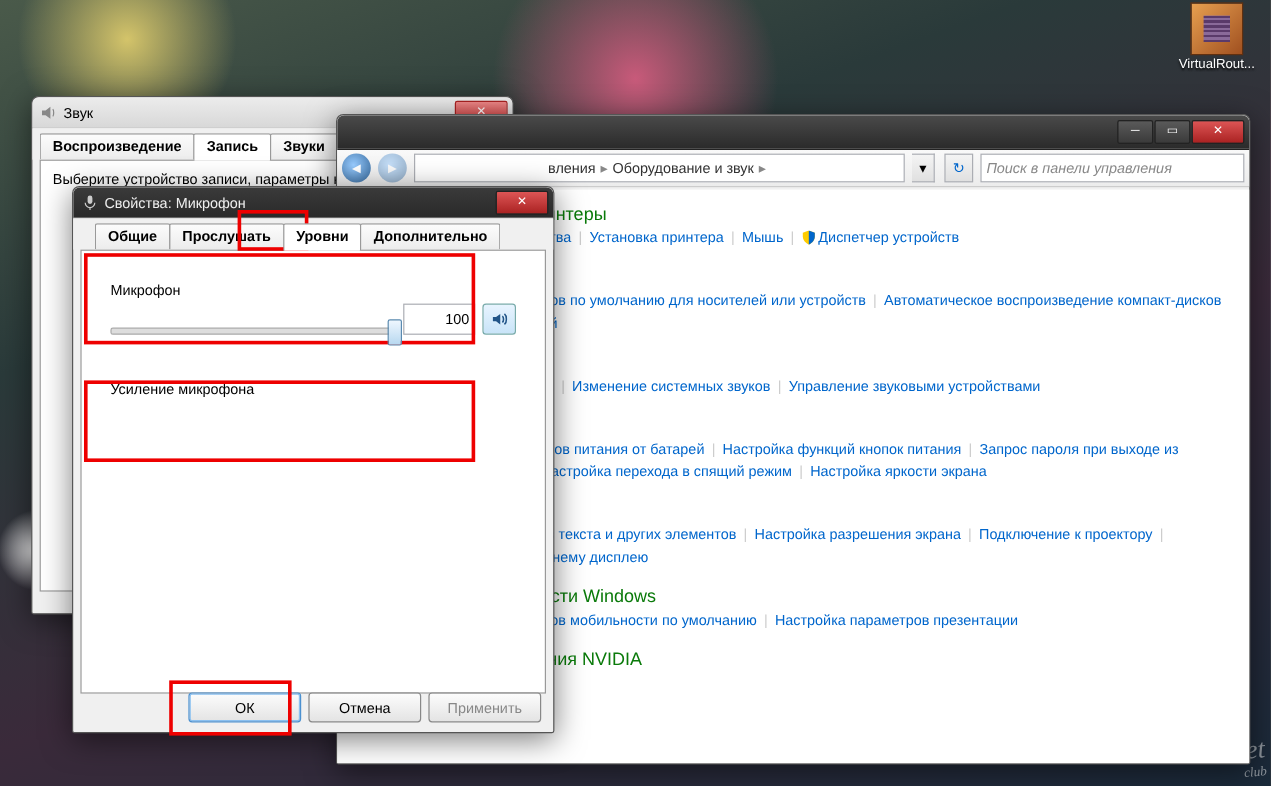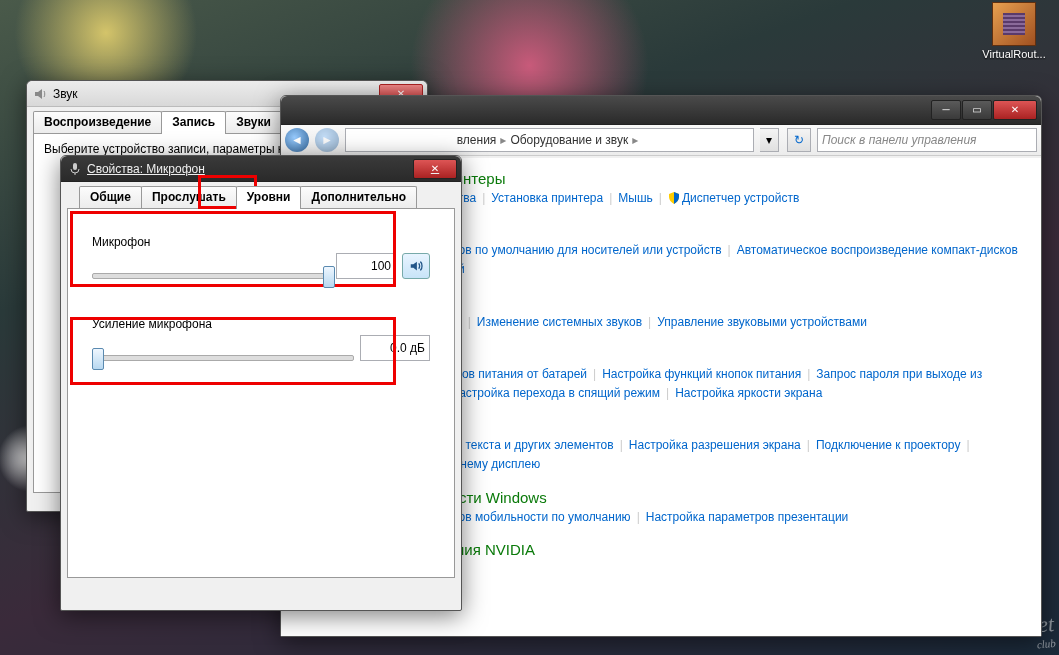--- a/index.html
+++ b/index.html
@@ -33,21 +33,21 @@
 
   
   #sound-win { left:26px; top:80px; width:400px; height:430px;}
   .tabstrip { display:flex; padding:4px 6px 0; background:#f0f0f0;}
   .tab { border:1px solid #999; border-bottom:none; background:linear-gradient(#fcfcfc,#ececec); padding:3px 10px 4px; margin-right:-1px; border-radius:2px 2px 0 0; font-size:12px; position:relative;font-weight:bold;}
   .tab.active { background:#fff; z-index:2; padding-bottom:5px; margin-bottom:-1px;}
   .tabpanel { border:1px solid #999; margin:0 6px 6px; background:#fff; padding:8px 10px; height:360px; box-sizing:border-box; position:relative;}
 
   
   #mic-win { left:60px; top:155px; width:400px; height:454px; z-index:10;}
-  #mic-win .titlebar{ background:linear-gradient(#3a3a3a,#2a2a2a); color:#eee;text-decoration:underline;}
+  #mic-win .titlebar{ background:linear-gradient(#3a3a3a,#2a2a2a); color:#eee;}
   #mic-win .tabpanel{ height:370px;}
   .group-label { font-size:12px; margin:8px 0 4px;}
   .slider-row { display:flex; align-items:flex-end; gap:6px;}
   .slider-track { flex:1; height:4px; background:#ddd; border:1px solid #aaa; border-radius:2px; position:relative; margin-top:10px;}
   .slider-thumb { position:absolute; top:-8px; width:10px; height:20px; background:linear-gradient(#eff7ff,#b8d8f0); border:1px solid #5a8ab0; border-radius:2px; transform:translateX(-50%);}
   .slider-val { width:50px; height:20px; border:1px solid #abadb3; text-align:right; padding:2px 4px; font-size:12px; background:#fff;}
   .mute-btn { width:26px; height:24px; border:1px solid #7aa; border-radius:3px; background:linear-gradient(#e8f4ff,#c8e4f8); display:flex; align-items:center; justify-content:center; color:#258;}
   .mute-btn svg{fill:#258;}
   .hl-red { border:3px solid #e00; position:absolute;}
   .dlg-btns { position:absolute; bottom:8px; right:10px; display:flex; gap:6px;}
@@ -265,25 +265,25 @@
             <path d="M2 6h3l4-3v10l-4-3H2z"></path>
             <path stroke="#258" stroke-width="1.5" fill="none" d="M11 5c1.5 1 1.5 5 0 6M13 3c2.5 2 2.5 8 0 10"></path>
           </svg>
       </div>
     </div>
 
     <div style="height:30px"></div>
 
     <div class="hl-red" style="left:2px; top:108px; width:320px; height:62px;"></div>
     <div class="group-label">Усиление микрофона</div>
-    <div class="slider-row">
-      <div class="slider-track">
-        <div class="slider-thumb" id="boost-thumb" style="left: 2%;"></div>
-      </div>
-      <input class="slider-val" style="width: 60px;" readonly="" value="0.0 дБ">
-    </div>
-
+
+  </div>
+  <div class="dlg-btns">
+    <div class="hl-red" style="left:-16px; top:-10px; width:96px; height:40px;"></div>
+    <div class="btn default">ОК</div>
+    <div class="btn">Отмена</div>
+    <div class="btn disabled">Применить</div>
   </div>
 </div>
 
 <div class="watermark">
   <span>Sovet</span><small>club</small>
 </div>
 
 </body></html>

